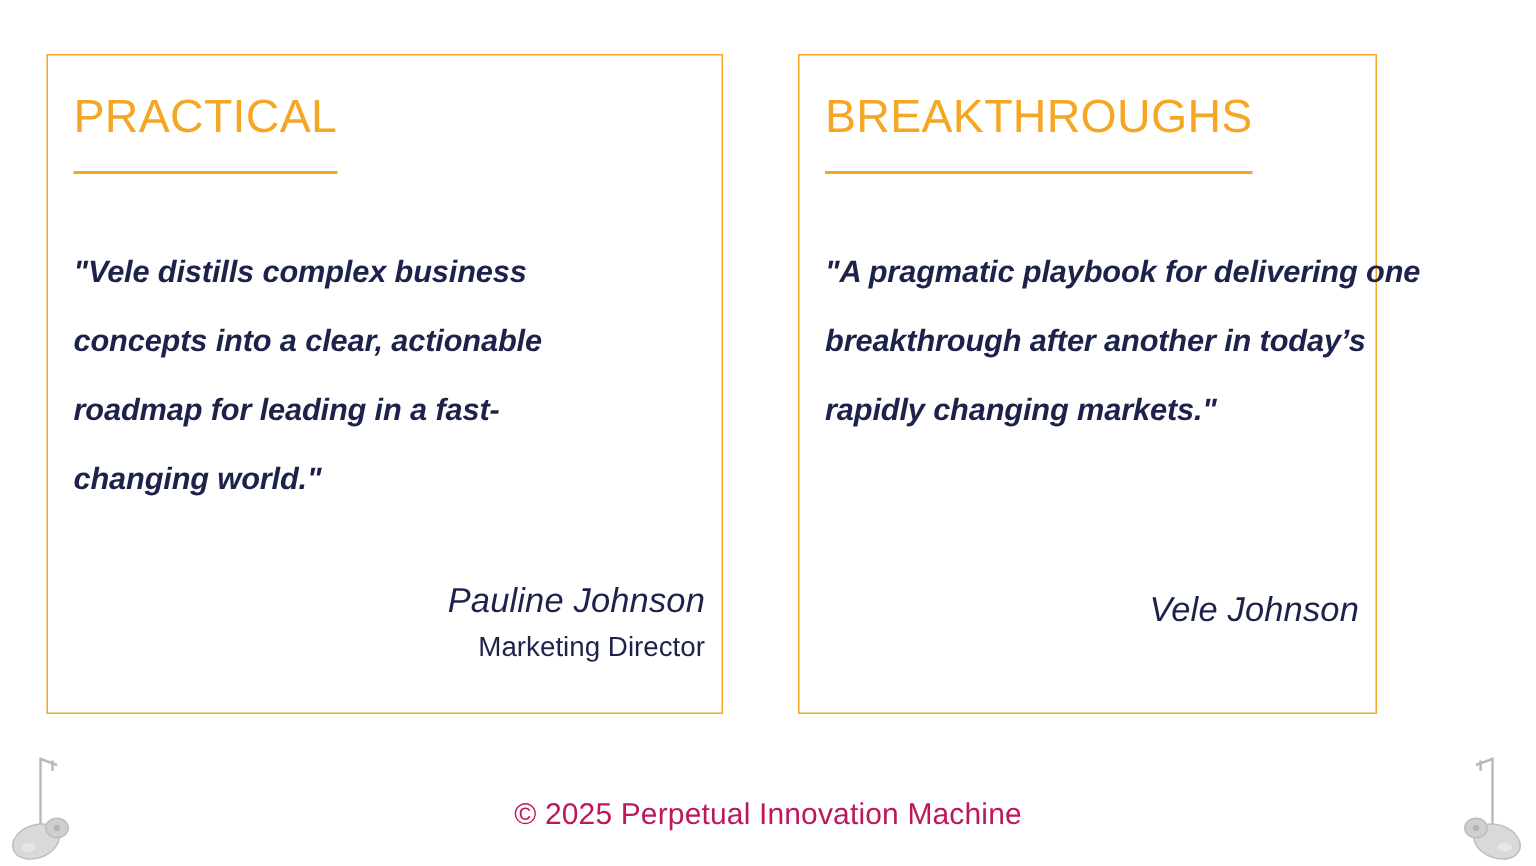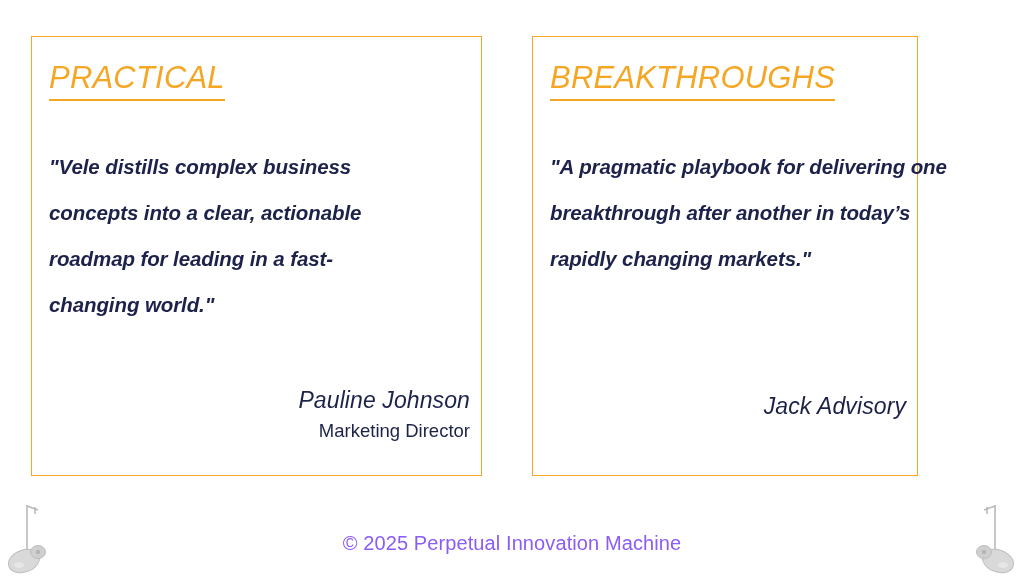--- a/index.html
+++ b/index.html
@@ -44,23 +44,22 @@
 
   .card-heading {
     color: #f5a623;
     font-size: 31px;
     font-weight: 400;
     letter-spacing: 0.2px;
     line-height: 1.2;
     margin: 0 0 0 0;
     display: inline-block;
     border-bottom: 2px solid #f5a623;
-    padding-bottom: 3px;
+    padding-bottom: 18px;
     white-space: nowrap;
-    font-style: italic;
   }
 
   .quote {
     margin: 0;
     padding: 0;
     color: #1c2249;
     font-weight: bold;
     font-style: italic;
     font-size: 20.5px;
     line-height: 46px;
@@ -93,21 +92,21 @@
   #attr-left  { bottom: 32px; }
   #attr-right { bottom: 54px; }
 
   
   #footer-copyright {
     position: absolute;
     left: 0;
     right: 0;
     top: 532px;
     text-align: center;
-    color: #8b5cf6;
+    color: #be185d;
     font-size: 20px;
     font-weight: 400;
     letter-spacing: 0.1px;
   }
 
   
   .corner-lamp {
     position: absolute;
     bottom: 0;
     width: 64px;
@@ -131,21 +130,21 @@
         <p class="attr-role">Marketing Director</p>
       </div>
     </div>
   </div>
 
   <div class="card" id="card-right">
     <div class="card-inner">
       <div class="card-heading">BREAKTHROUGHS</div>
       <p class="quote" id="quote-right">"A pragmatic playbook for delivering one breakthrough after another in today’s rapidly changing markets."</p>
       <div class="attribution" id="attr-right">
-        <p class="attr-name">Jack Advisory</p>
+        <p class="attr-name">Vele Johnson</p>
       </div>
     </div>
   </div>
 
   <div id="footer-copyright">© 2025 Perpetual Innovation Machine</div>
 
   <div class="corner-lamp" id="lamp-left">
     <svg viewBox="0 0 64 82" width="64" height="82" xmlns="http://www.w3.org/2000/svg">
       <g stroke="#b9b9b9" stroke-width="1.6" fill="none">
         <line x1="25" y1="10" x2="25" y2="56"></line>

